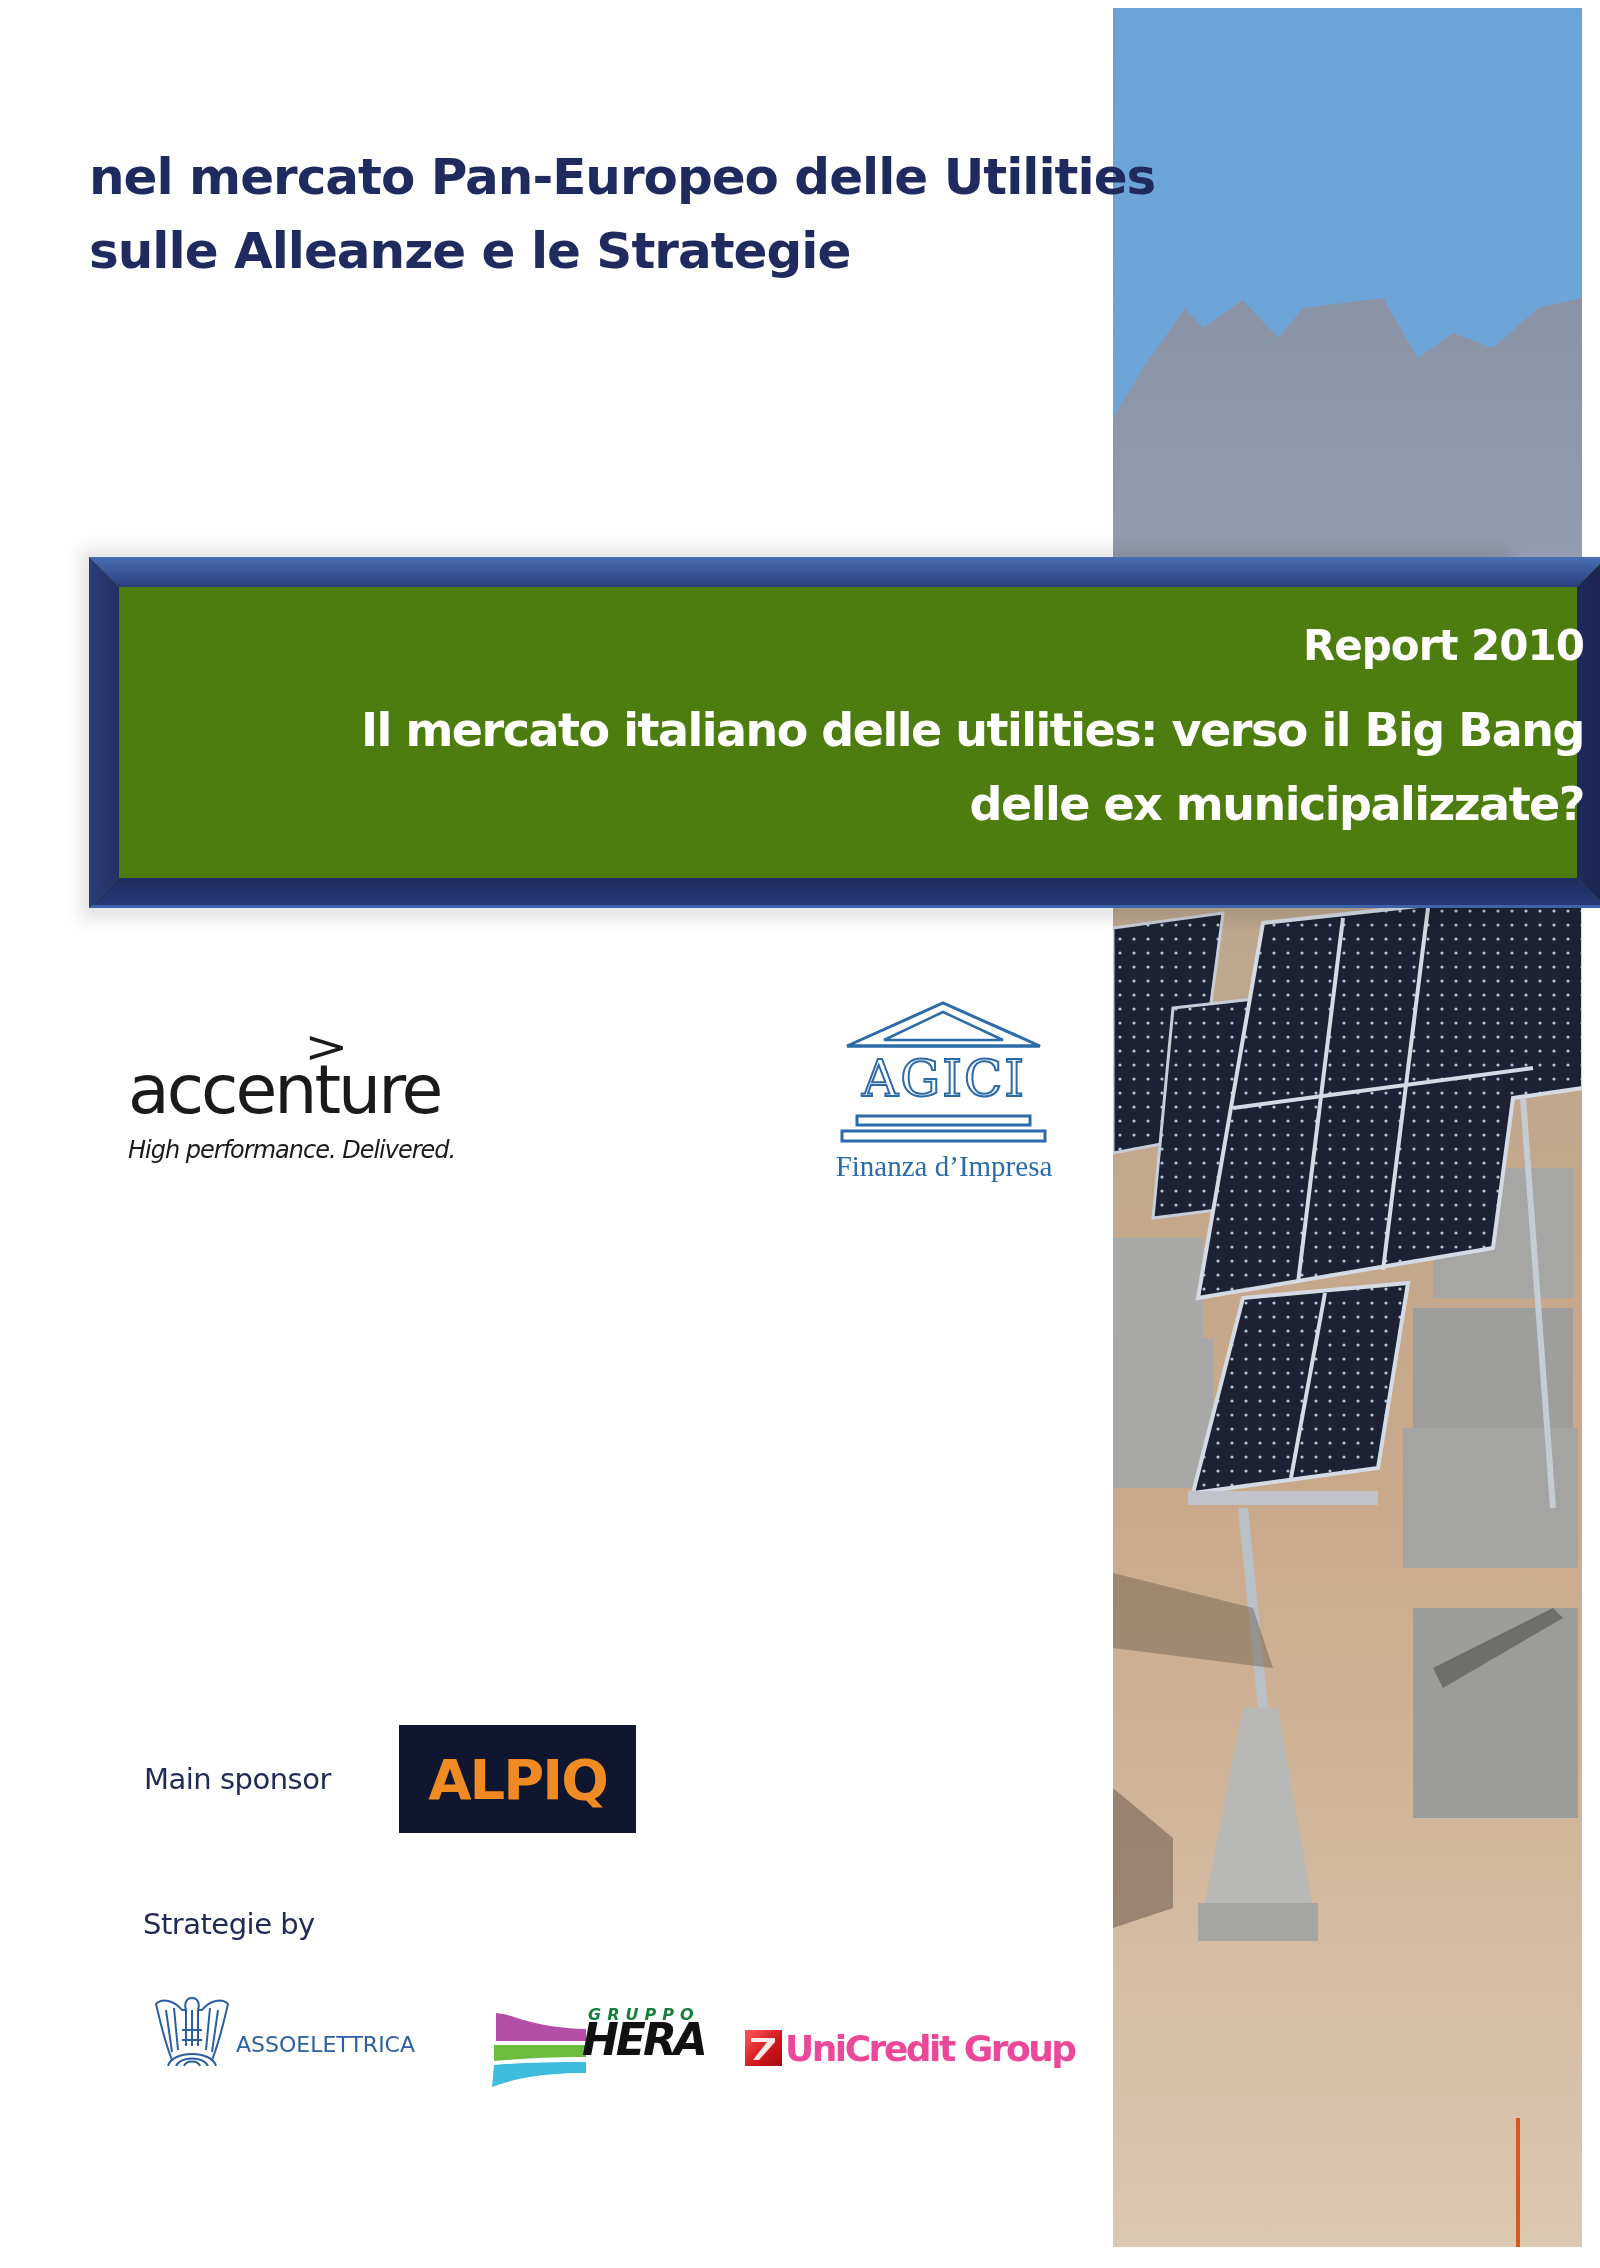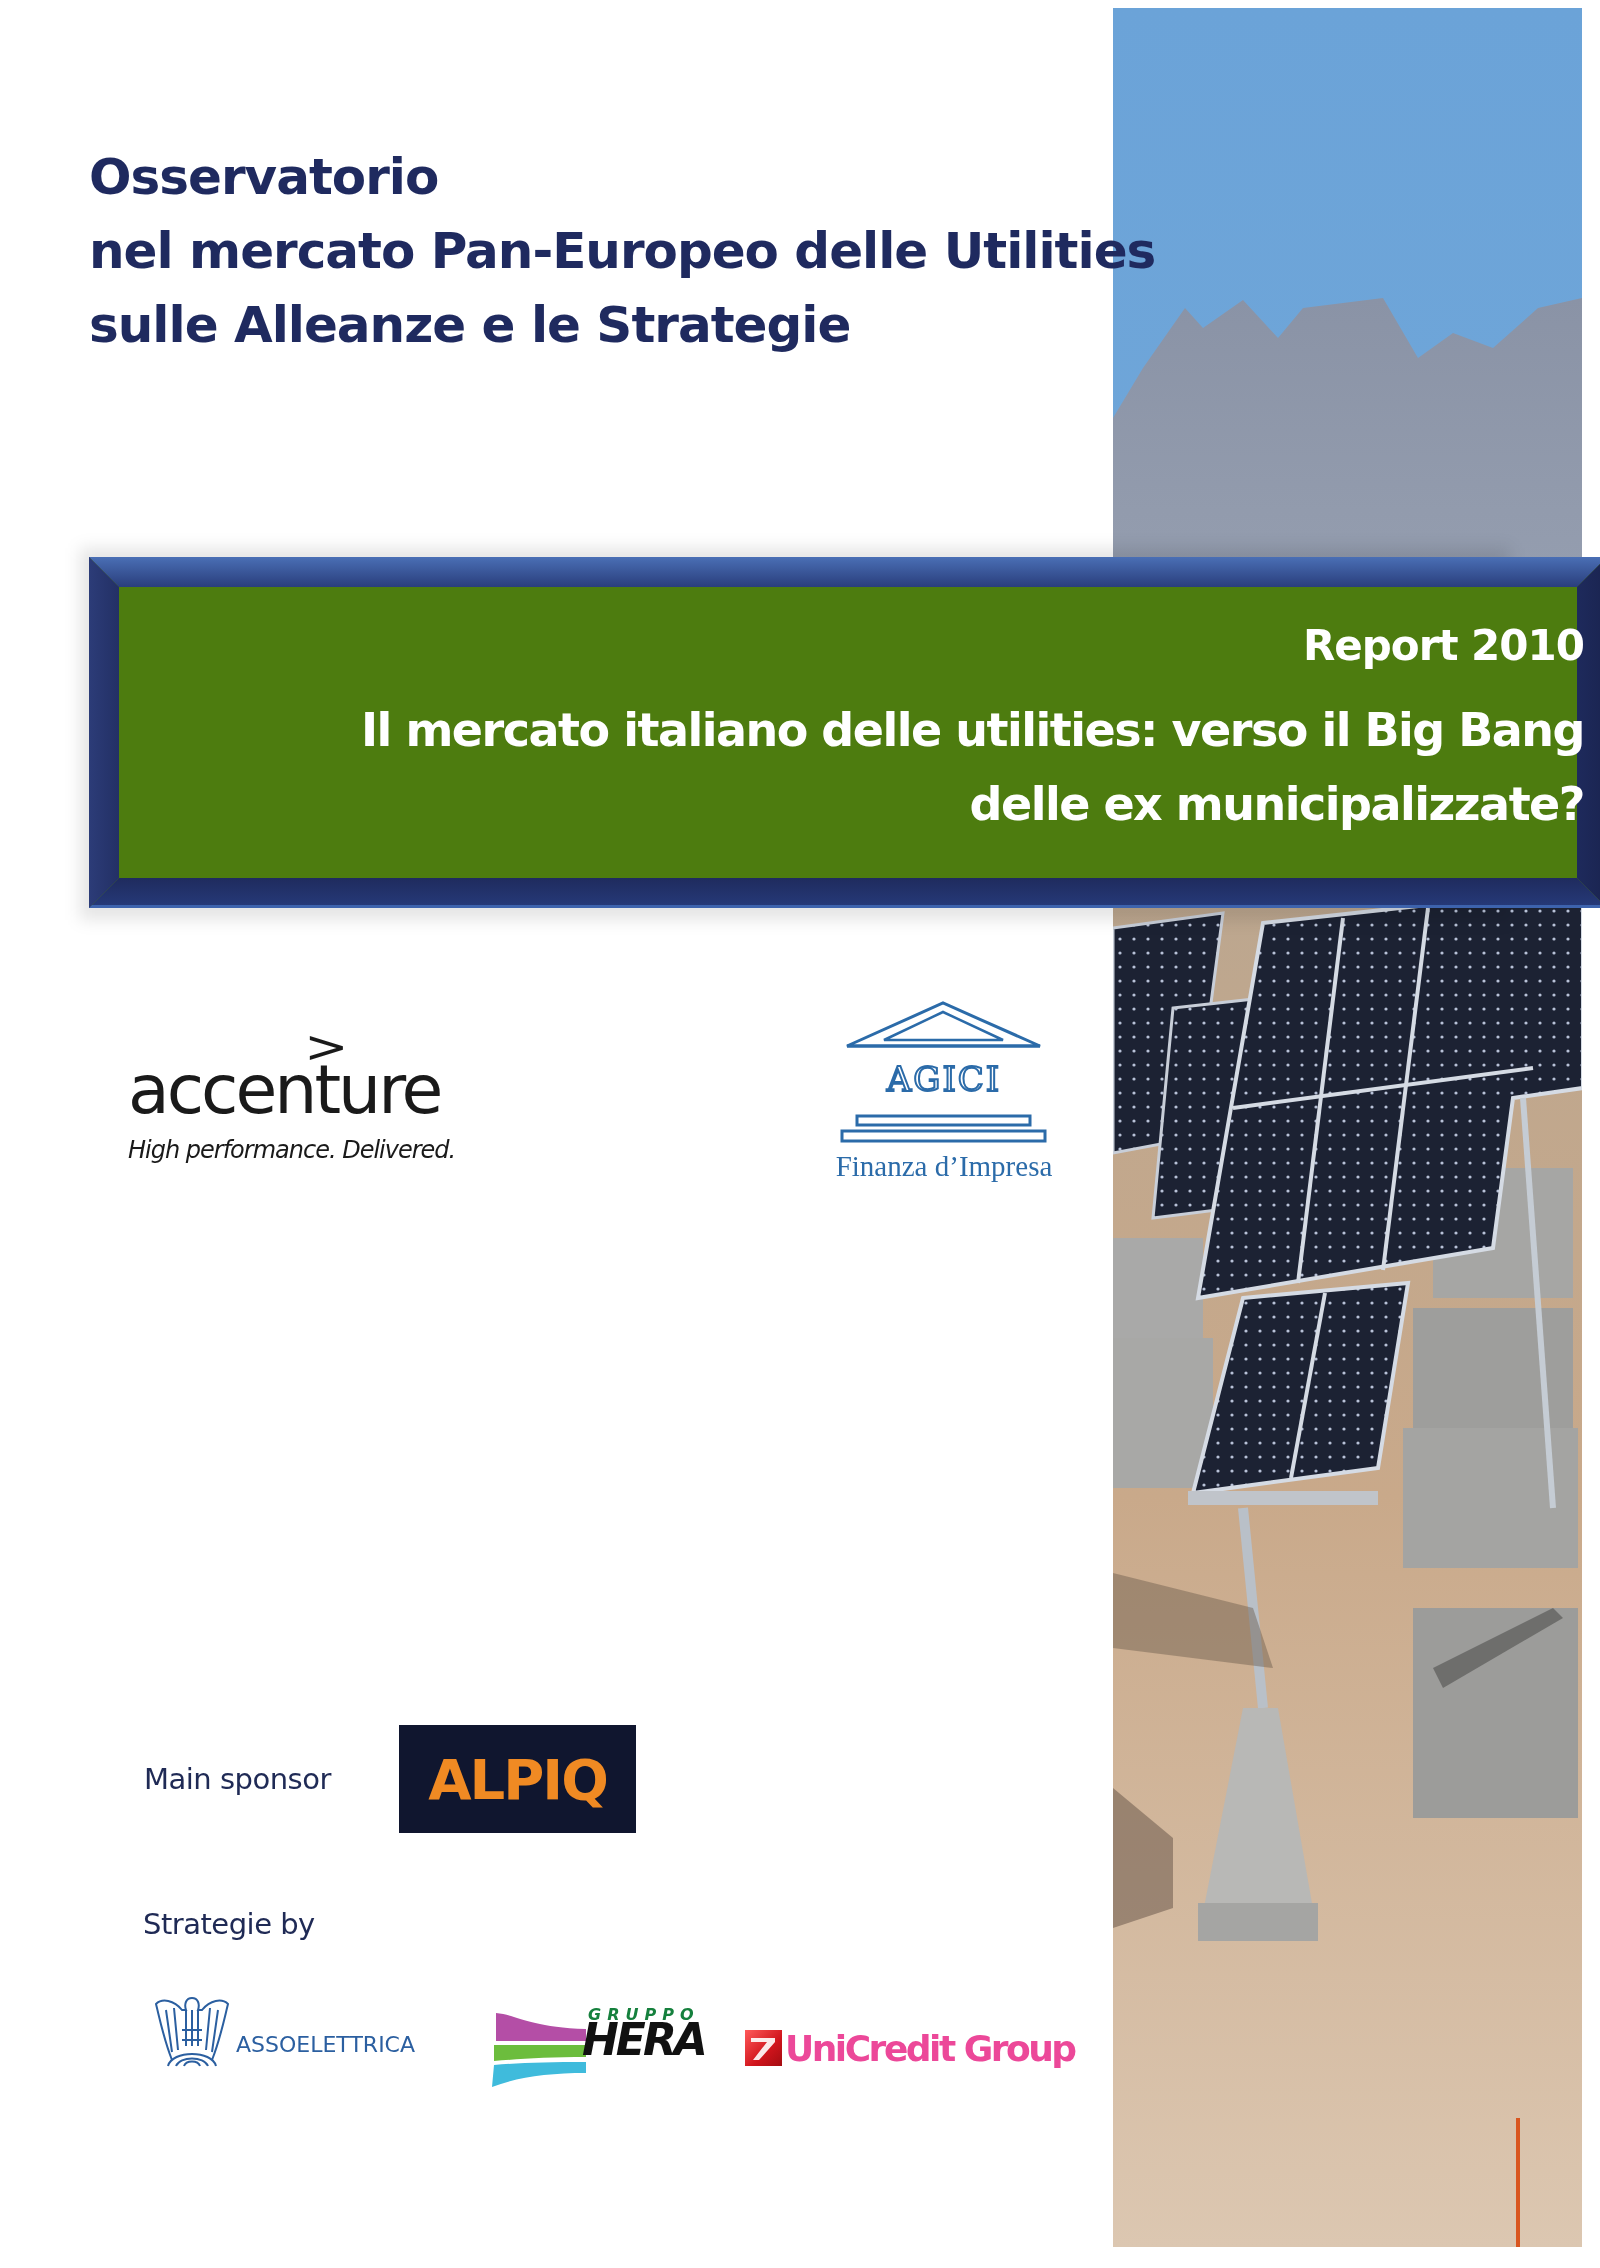--- a/index.html
+++ b/index.html
@@ -76,21 +76,21 @@
   .accenture .tag {
     position: absolute; left: 0; top: 110px; font-size: 24px; line-height: 30px; color: #1a1a1a;
     font-style: italic; letter-spacing: -1px; white-space: nowrap; font-family: "DejaVu Sans", sans-serif;
   }
 
   
   .agici { position: absolute; left: 818px; top: 998px; width: 252px; height: 190px; color: #2b6ba9; }
   .agici svg { position: absolute; left: 0; top: 0; }
   .agici .name {
     position: absolute; left: 0; width: 252px; top: 54px; text-align: center;
-    font-family: "DejaVu Serif", "Liberation Serif", serif; font-size: 34px; line-height: 54px;
+    font-family: "DejaVu Serif", "Liberation Serif", serif; font-size: 50px; line-height: 54px;
     color: #ffffff; -webkit-text-stroke: 2px #2b6ba9; letter-spacing: 2px;
   }
   .agici .sub {
     position: absolute; left: 0; width: 252px; top: 152px; text-align: center;
     font-family: "Liberation Serif", "DejaVu Serif", serif; font-size: 29px; line-height: 32px; color: #2b6ba9;
     white-space: nowrap;
   }
 
   
   .label {
@@ -192,21 +192,20 @@
     <polygon fill="#6e6e6c" points="320,1660 440,1600 450,1610 330,1680"></polygon>
 
     <polygon fill="#6b5a4c" opacity="0.55" points="0,1780 60,1830 60,1900 0,1920"></polygon>
     <polygon fill="#6b5a4c" opacity="0.45" points="0,1565 140,1600 160,1660 0,1640"></polygon>
 
     <line x1="405" y1="2110" x2="405" y2="2239" stroke="#d9561f" stroke-width="4"></line>
   </svg>
 </div>
 
 <div class="title">
-  <div>Osservatorio</div>
   <div>nel mercato Pan-Europeo delle Utilities</div>
   <div>sulle Alleanze e le Strategie</div>
 </div>
 
 <div class="banner-shadow"></div>
 <div class="banner">
   <div class="bevel-top"></div>
   <div class="bevel-left"></div>
   <div class="bevel-right"></div>
   <div class="bevel-bottom"></div>

